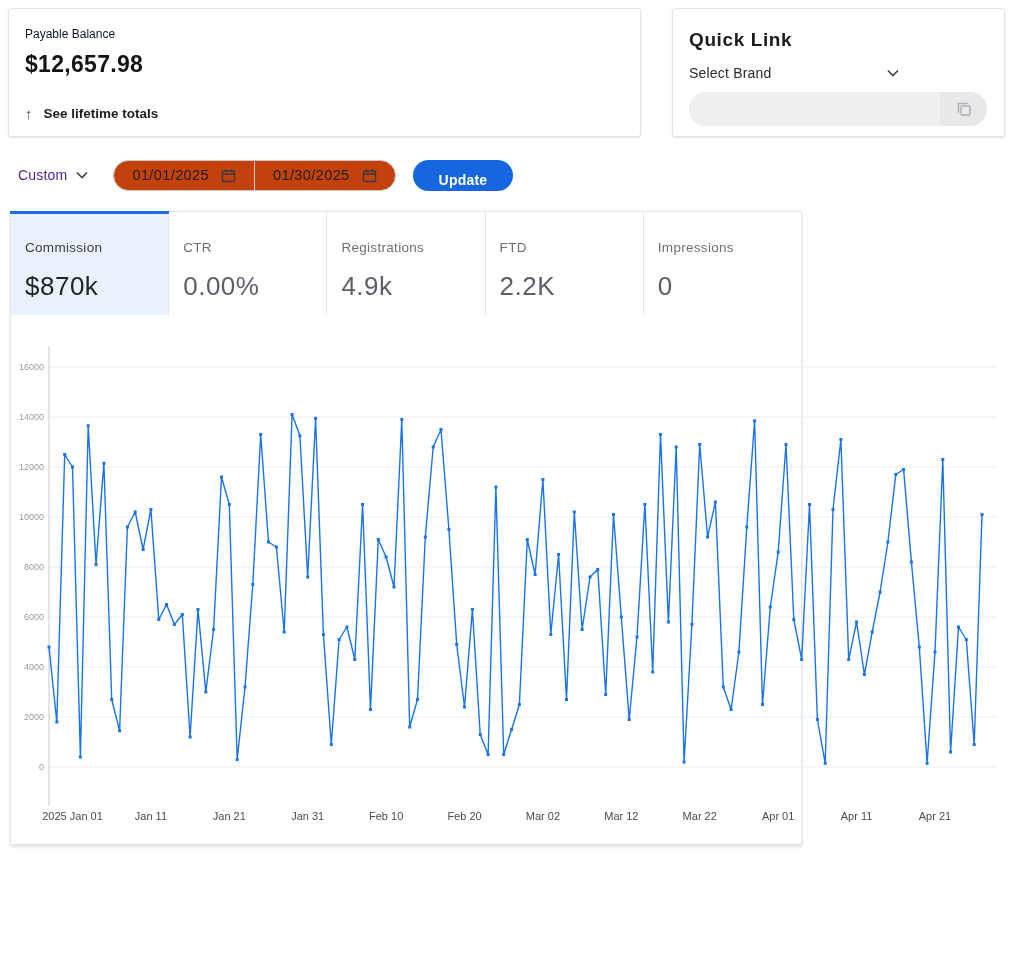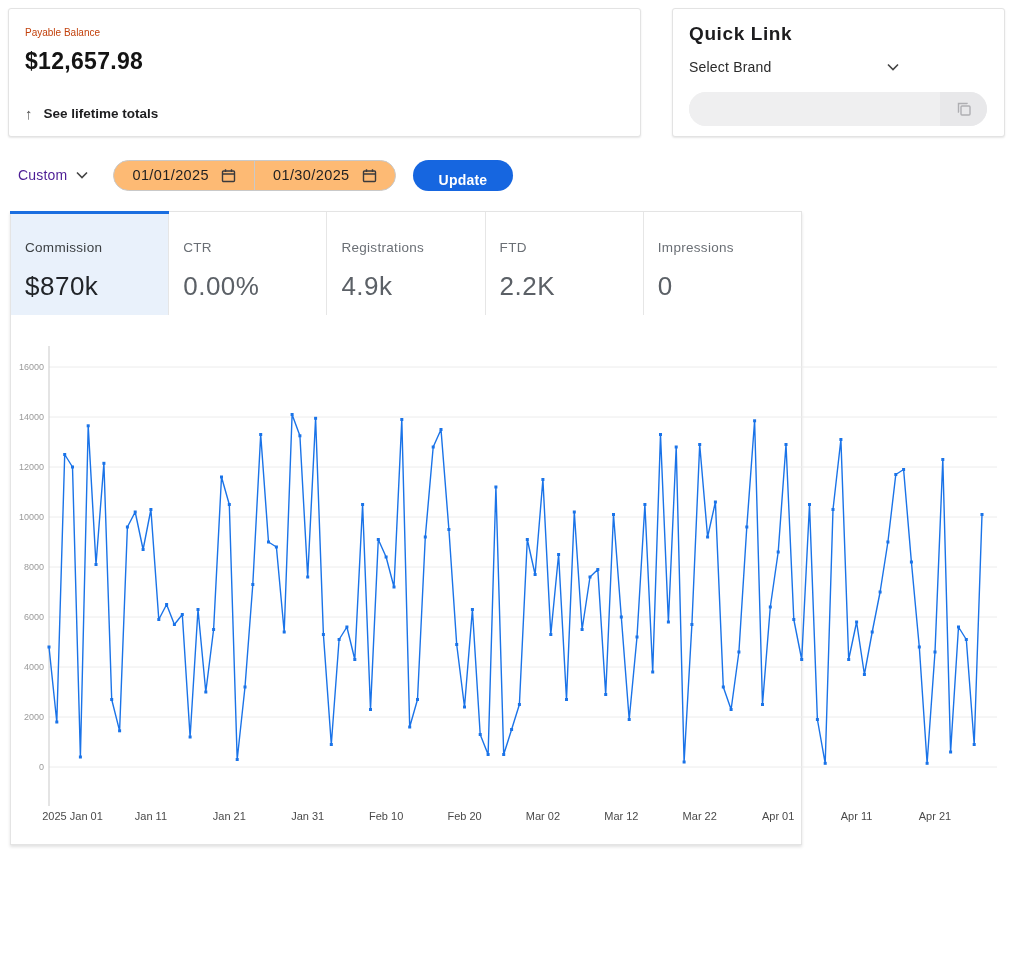--- a/index.html
+++ b/index.html
@@ -4,48 +4,48 @@
 <style>
   * { margin:0; padding:0; box-sizing:border-box; }
   html,body { width:1013px; height:961px; background:#ffffff;
               font-family:"Liberation Sans", sans-serif; color:#222;
               position:relative; overflow:hidden; }
 
   
   .card { position:absolute; background:#fff; border:1px solid #e3e3e3;
           border-radius:3px; box-shadow:0 1px 2px rgba(0,0,0,0.10); }
   #payable-card { left:8px; top:8px; width:633px; height:129px; padding:18px 16px 14px; }
-  .payable-label { font-size:10px; color:#c2410c; }
+  .payable-label { font-size:12px; color:#0f172a; }
   .payable-amount { font-size:23px; font-weight:700; color:#141414; margin-top:10px; letter-spacing:0.3px; }
   .lifetime-link { position:absolute; left:16px; bottom:14px; display:flex; align-items:center;
                    gap:11px; cursor:pointer; }
   .lifetime-link .arrow { color:#555; font-size:15px; }
   .lifetime-link .txt { font-size:13.5px; font-weight:700; color:#1d1d1f; }
 
-  #quicklink-card { left:672px; top:8px; width:333px; height:129px; padding:14px 16px; }
+  #quicklink-card { left:672px; top:8px; width:333px; height:129px; padding:20px 16px; }
   .quicklink-title { font-size:19px; font-weight:600; color:#1c1c1e; letter-spacing:0.6px; }
   .brand-select { margin-top:14px; width:210px; display:flex; align-items:center;
                   justify-content:space-between; cursor:pointer; }
   .brand-select .lbl { font-size:14px; color:#2a2a2a; letter-spacing:0.2px; }
   .chevron { width:12px; height:8px; stroke:#444; stroke-width:1.6; fill:none; }
   .link-pill { position:absolute; left:16px; right:17px; bottom:10px; height:34px;
                background:#efeff0; border-radius:17px; display:flex; overflow:hidden; }
   .link-input { flex:1; border:none; background:#efeff0; outline:none; padding:0 14px;
                 font-size:13px; color:#555; }
   .copy-btn { width:47px; background:#e8e8ea; border:none; cursor:pointer;
               display:flex; align-items:center; justify-content:center; }
   .copy-icon { width:16px; height:16px; stroke:#aeaeb2; stroke-width:1.4; fill:none; }
 
   
   #filter-bar { position:absolute; left:18px; top:159px; height:32px;
                 display:flex; align-items:center; }
   .range-select { display:flex; align-items:center; gap:9px; cursor:pointer; margin-right:25px; }
   .range-select .lbl { font-size:14px; color:#4c1d95; letter-spacing:0.2px; }
   .date-pill { height:31px; border:1px solid #c9c9c9; border-radius:16px; display:flex;
-               align-items:center; background:#fdba74; overflow:hidden; }
+               align-items:center; background:#c2410c; overflow:hidden; }
   .date-seg { display:flex; align-items:center; gap:12px; padding:0 18px; cursor:text; }
   .date-seg .dt { font-size:14.5px; color:#1f1f21; letter-spacing:0.4px; }
   .date-divider { width:1px; align-self:stretch; background:#c9c9c9; }
   .cal-icon { width:15px; height:15px; stroke:#3a3a3c; stroke-width:1.4; fill:none; }
   #update-btn { margin-left:17px; height:31px; padding:12px 26px; background:#1666e0;
                 color:#fff; font-size:14px; font-weight:700; border:none;
                 border-radius:16px; cursor:pointer; letter-spacing:0.2px;
                 font-family:"Liberation Sans", sans-serif; }
 
   

